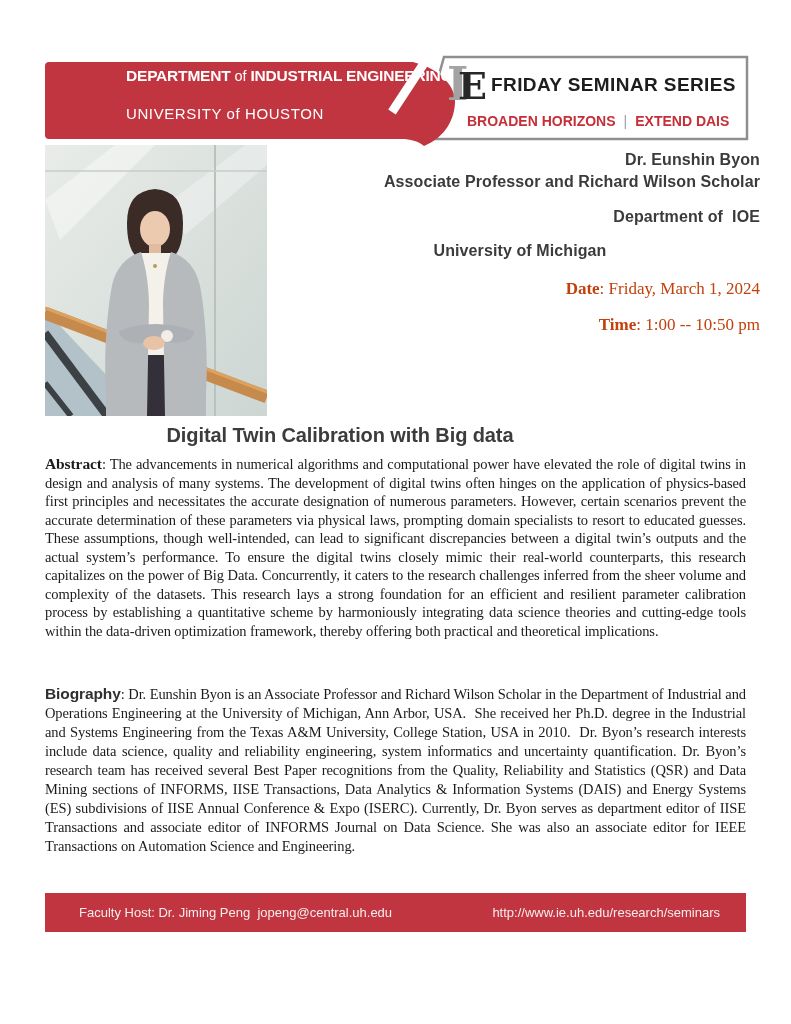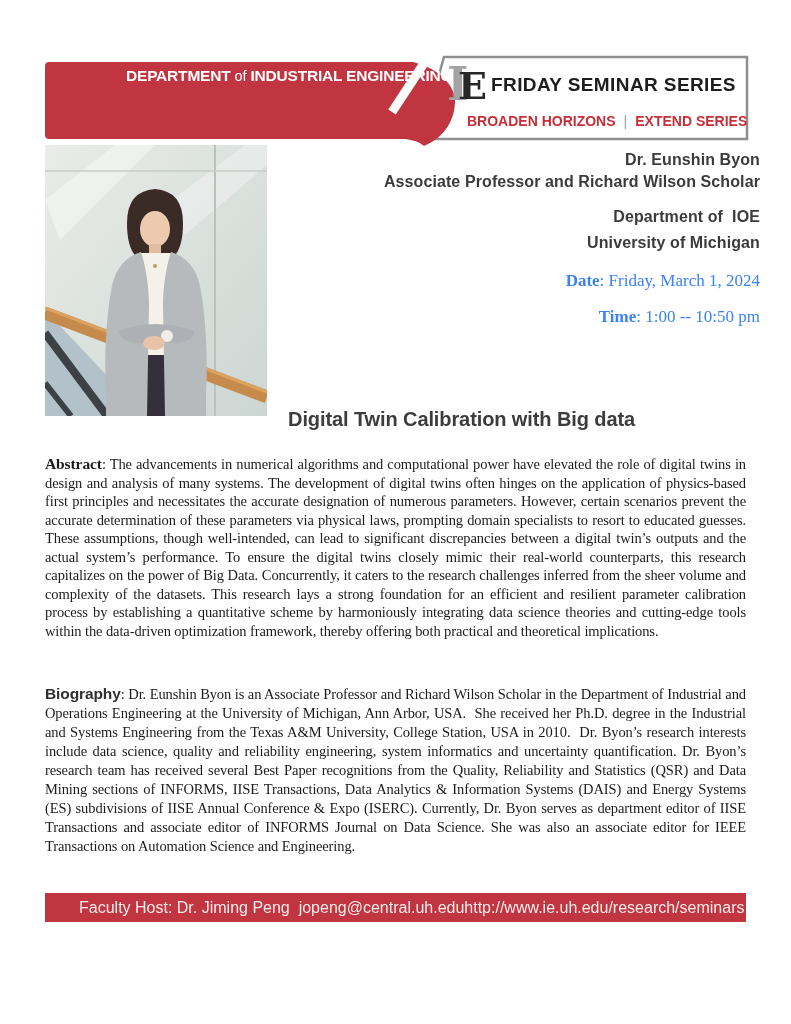--- a/index.html
+++ b/index.html
@@ -58,34 +58,34 @@
   
   .photo { position: absolute; left: 45px; top: 145px; }
 
   
   .speaker {
     position: absolute; right: 31px; top: 149px; width: 480px;
     text-align: right; color: #3b3b3b;
   }
   .sp-bold { font-size: 16px; font-weight: 700; line-height: 22px; letter-spacing: 0.1px; }
   .gap1 { margin-top: 13px; }
-  .gap2 { margin-top: 4px; }
+  .gap2 { margin-top: 12px; text-align: center; }
   .detail {
     font-family: "Liberation Serif", serif; font-size: 17px;
-    color: #3b82f6; line-height: 24px;
+    color: #c2410c; line-height: 24px;
   }
   .detail b { font-weight: 700; }
   .d1 { margin-top: 15px; }
   .d2 { margin-top: 12px; }
   .d3 { margin-top: 11px; }
 
   
   .talk-title {
-    position: absolute; left: 45px; top: 408px; width: 590px;
-    text-align: right; font-size: 20px; font-weight: 700;
+    position: absolute; left: 45px; top: 424px; width: 590px;
+    text-align: center; font-size: 20px; font-weight: 700;
     color: var(--heading-gray, #3c3c3c); letter-spacing: -0.1px;
   }
   .abstract {
     position: absolute; left: 45px; top: 455px; width: 701px;
     font-family: "Liberation Serif", serif; font-size: 14.5px;
     line-height: 18.5px; color: var(--ink, #1b1b1b);
     text-align: justify; letter-spacing: -0.1px;
   }
   .abstract .abs-label { font-weight: 700; font-size: 15.5px; margin-top: 18px; }
   .bio {
@@ -94,25 +94,25 @@
     line-height: 19px; color: var(--ink, #1b1b1b);
     text-align: justify; letter-spacing: -0.1px;
   }
   .bio .bio-label {
     font-family: "Liberation Sans", sans-serif;
     font-weight: 700; font-size: 15.5px; color: #2f2f2f;
   }
 
   
   .footer {
-    position: absolute; left: 45px; top: 893px; width: 701px; height: 29px;
+    position: absolute; left: 45px; top: 893px; width: 701px; height: 39px;
     background: var(--banner-red, #c13540);
     display: flex; align-items: center; justify-content: space-between;
     padding: 0 26px 0 34px;
-    color: var(--footer-text, #f6ecec); font-size: 16px;
+    color: var(--footer-text, #f6ecec); font-size: 13px;
     white-space: nowrap;
   }
 </style>
 </head>
 <body>
 
 <div class="page">
 
   <svg class="header-svg" width="791" height="165" viewBox="0 0 791 165">
     <polygon class="white-box" points="444,57 747,57 747,139 421,139"></polygon>
@@ -120,28 +120,29 @@
              C418,141 410,139 402,139 L49,139 C46.5,139 45,137.5 45,135
              L45,66 C45,63.5 46.5,62 49,62 Z"></path>
     <line class="white-stripe" x1="434" y1="48" x2="392" y2="112"></line>
   </svg>
 
   <div class="dept-line">
     <span>DEPARTMENT</span>
     <span class="of">of</span>
     <span>INDUSTRIAL ENGINEERING</span>
   </div>
+  <div class="univ-line">UNIVERSITY of HOUSTON</div>
 
   <div class="ie-logo">
     <span class="logo-i">I</span>
     <span class="logo-e">E</span>
   </div>
   <div class="series-title">FRIDAY SEMINAR SERIES</div>
   <div class="motto">
-    <span>BROADEN HORIZONS</span><span class="sep">|</span><span>EXTEND SERIES</span>
+    <span>BROADEN HORIZONS</span><span class="sep">|</span><span>EXTEND DAIS</span>
   </div>
 
   <svg class="photo" width="222" height="271" viewBox="0 0 222 271">
     <defs>
       <linearGradient id="glass" x1="0" y1="0" x2="1" y2="1">
         <stop offset="0" stop-color="#e9ece9"></stop>
         <stop offset="1" stop-color="#ccd6d2"></stop>
       </linearGradient>
     </defs>
     <rect x="0" y="0" width="222" height="271" fill="url(#glass)"></rect>

